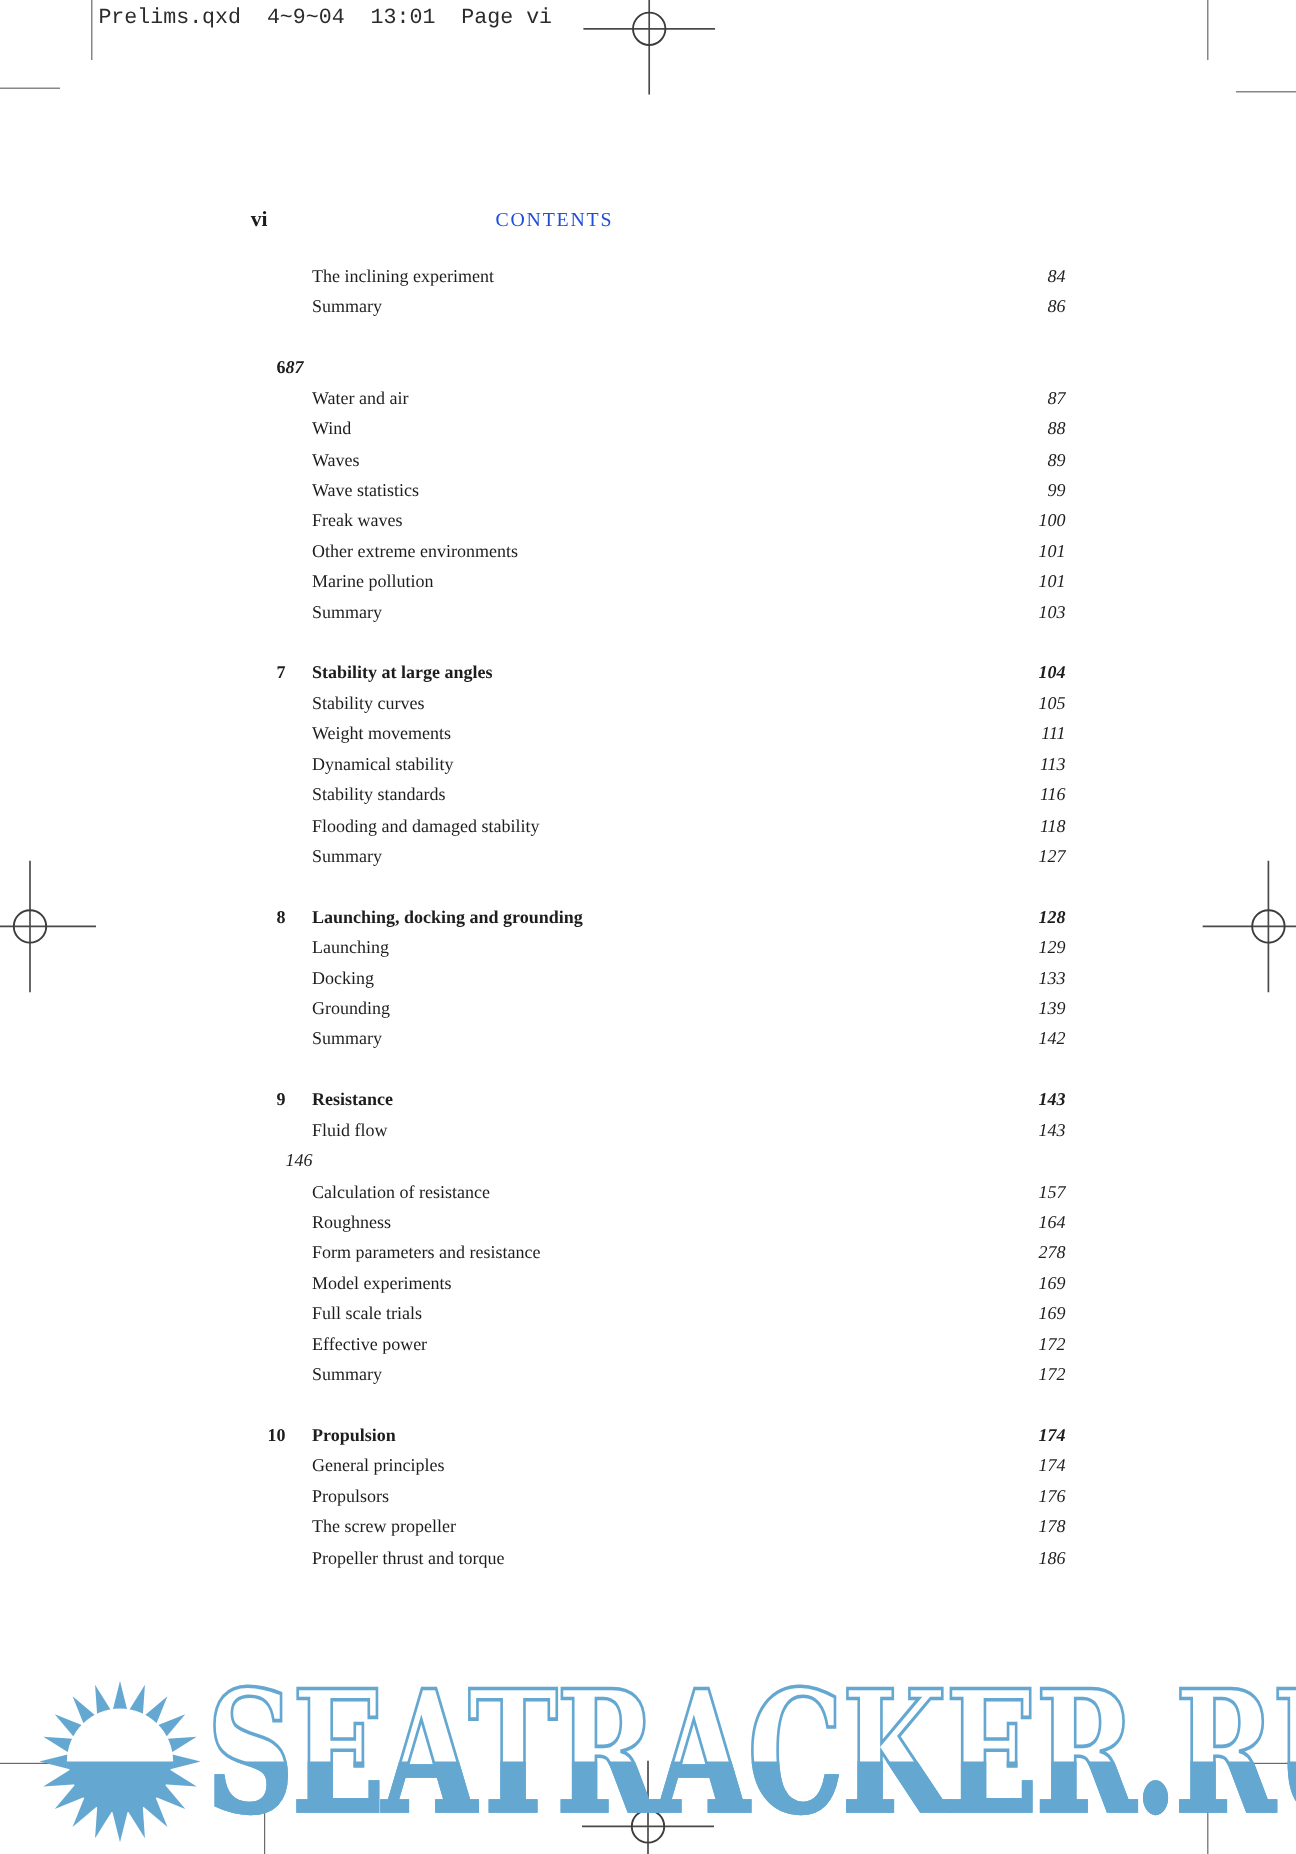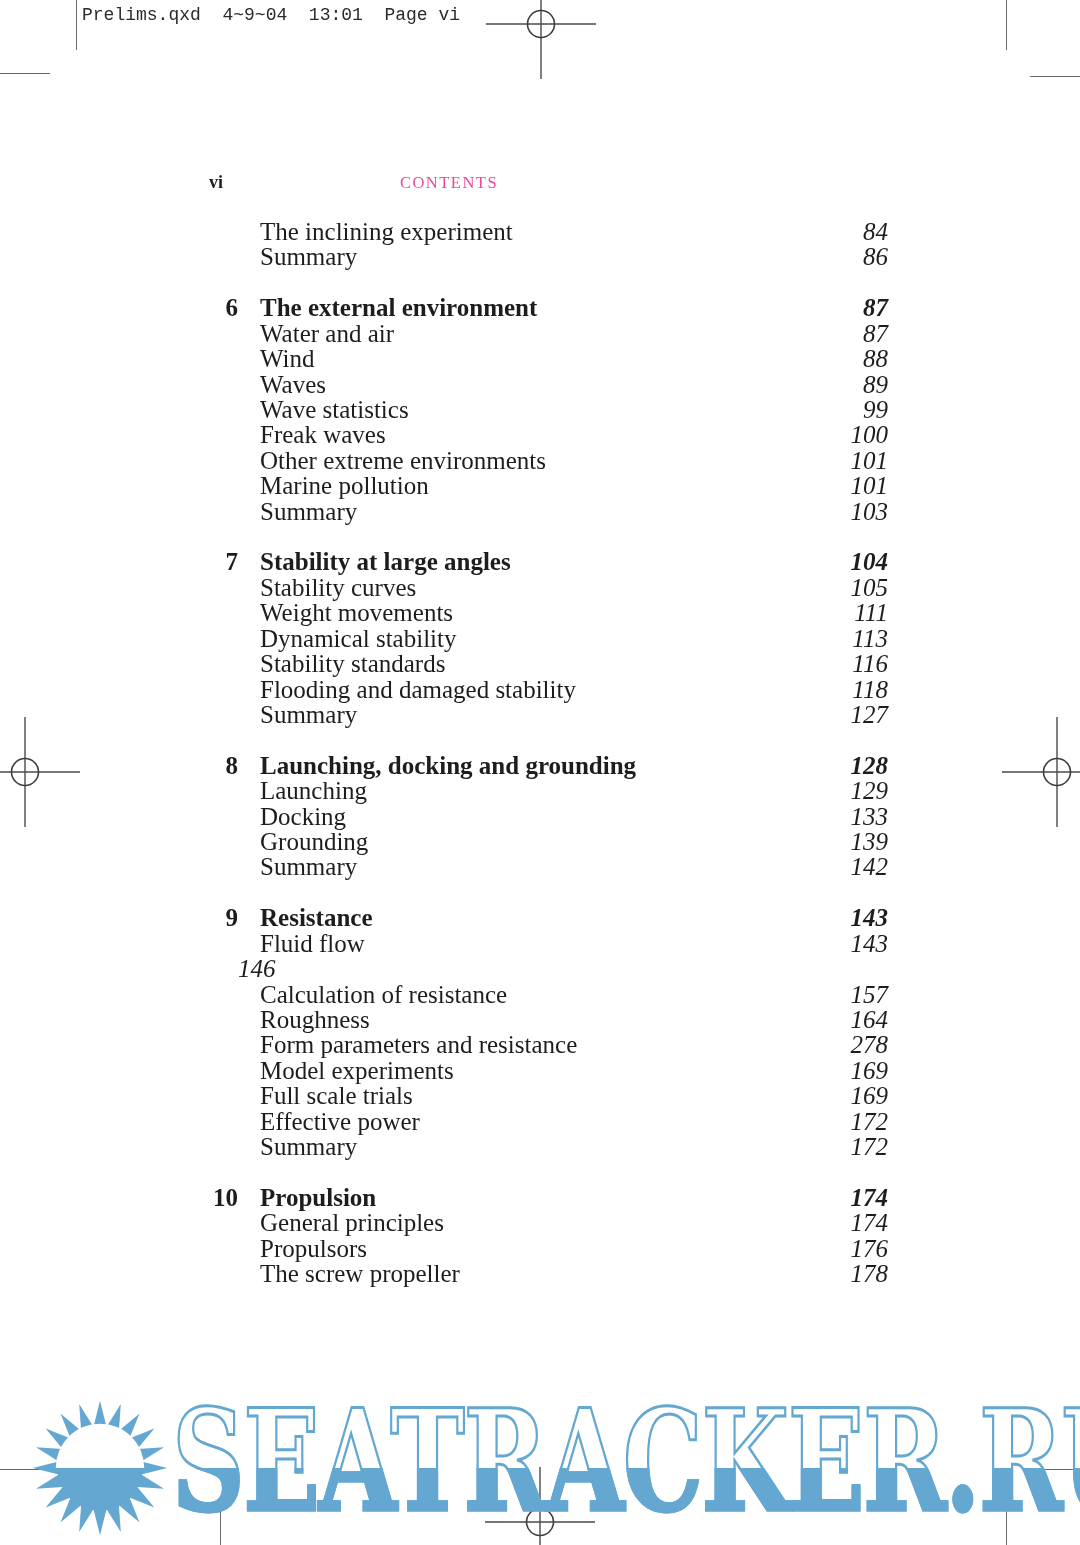--- a/index.html
+++ b/index.html
@@ -20,26 +20,26 @@
   
   .regmark { position:absolute; }
   .regmark line { stroke:#4a4a4a; stroke-width:1.4; }
   .regmark circle { stroke:#3d3d3d; stroke-width:1.6; fill:none; }
   
   .folio {
     position:absolute; left:209px; top:172px;
     font-size:18px; color:#1d1d1d;font-weight:bold;
   }
   .running-head {
-    position:absolute; left:3px; top:173px; width:892px;
-    text-align:center; font-size:16.5px; letter-spacing:1.5px; color:#ec4899;
+    position:absolute; left:16px; top:173px; width:892px;
+    text-align:center; font-size:16.5px; letter-spacing:1.5px; color:#1d4ed8;
   }
   
   .toc { position:absolute; left:0; top:219px; width:888px; }
-  .row { display:flex; line-height:25.4px; font-size:25px; }
+  .row { display:flex; line-height:25.4px; font-size:15px; }
   .row .num   { width:238px; text-align:right; flex:none; }
   .row .title { padding-left:22px; flex:1 1 auto; }
   .row .pg    { text-align:right; flex:none;font-style:italic; }
   .row.ch-head { font-weight:bold; margin-top:25.5px; }
   
   .watermark { position:absolute; left:0; top:0; width:1080px; height:1545px; pointer-events:none; }
   .sun { position:absolute; left:18px; top:1386px; }
   .wm-text {
     position:absolute; left:172px; top:1391px; height:150px; width:908px;
     font-family:"DejaVu Serif", serif; font-weight:bold;
@@ -102,21 +102,20 @@
       <span class="pg">84</span>
     </div>
     <div class="row">
       <span class="num"></span>
       <span class="title">Summary</span>
       <span class="pg">86</span>
     </div>
 
     <div class="row ch-head">
       <span class="num">6</span>
-      <span class="title">The external environment</span>
       <span class="pg">87</span>
     </div>
     <div class="row">
         <span class="num"></span>
         <span class="title">Water and air</span>
         <span class="pg">87</span>
       </div>
     <div class="row">
         <span class="num"></span>
         <span class="title">Wind</span>
@@ -277,20 +276,25 @@
       </div>
     <div class="row">
         <span class="num"></span>
         <span class="title">Propulsors</span>
         <span class="pg">176</span>
       </div>
     <div class="row">
         <span class="num"></span>
         <span class="title">The screw propeller</span>
         <span class="pg">178</span>
+      </div>
+    <div class="row">
+        <span class="num"></span>
+        <span class="title">Propeller thrust and torque</span>
+        <span class="pg">186</span>
       </div>
 
   </div>
 
   <div class="watermark">
     <svg class="sun" width="164" height="164" viewBox="0 0 200 200">
       <defs>
         <polygon id="ray" points="100,18 90,58 110,58" fill="#64a8d2"></polygon>
       </defs>
       <use href="#ray"></use>

